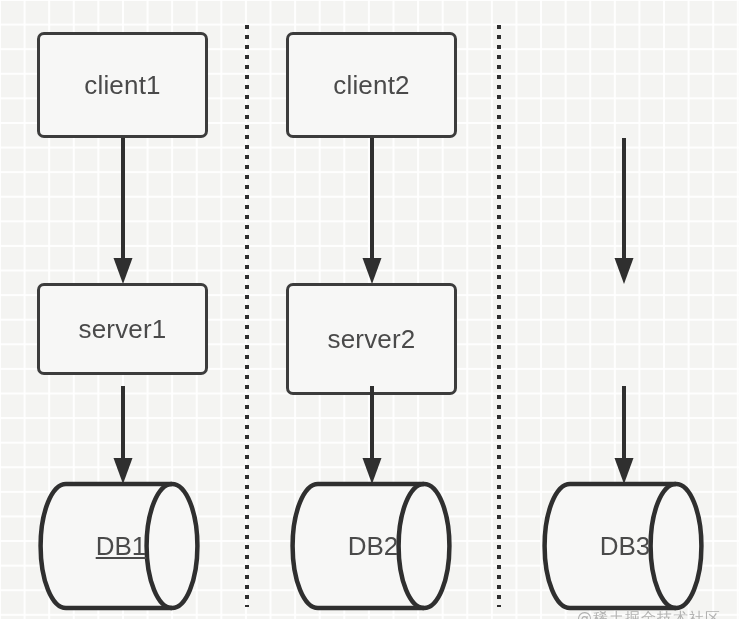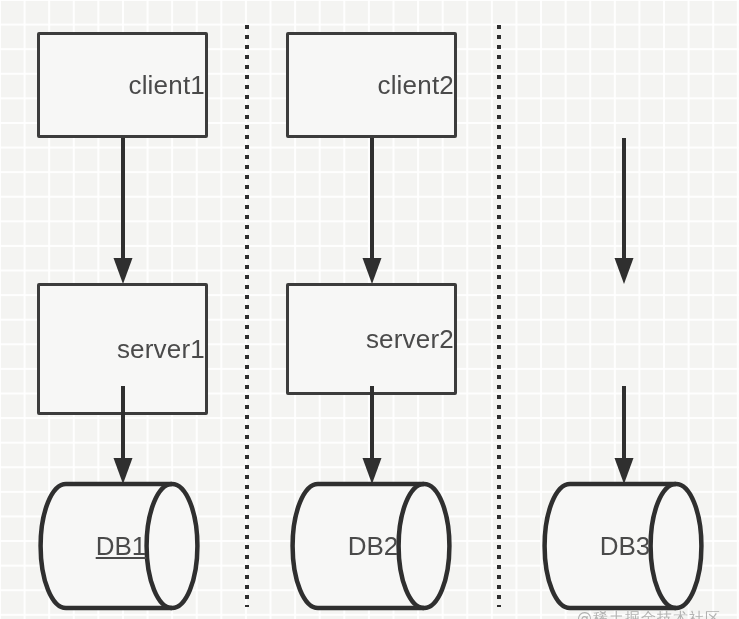--- a/index.html
+++ b/index.html
@@ -20,24 +20,24 @@
     background-position: -1px -1px, -1px -1px;
     font-family: "Liberation Sans", "DejaVu Sans", sans-serif;
   }
 
   
   .node-box {
     position: absolute;
     box-sizing: border-box;
     background: #f7f7f6;
     border: 3px solid #3c3c3c;
-    border-radius: 2px;
+    border-radius: 7px;
     display: flex;
     align-items: center;
-    justify-content: flex-end;
+    justify-content: center;
   }
   .node-box .node-label {
     font-size: 26px;
     color: #4a4a4a;
     letter-spacing: 0.2px;
     line-height: 1;
     white-space: nowrap;
   }
 
   
@@ -92,21 +92,21 @@
     <span class="node-label">client1</span>
   </div>
 
   <div class="arrow" style="left:112px; top:138px; width:22px; height:146px;">
     <svg width="22" height="146" viewBox="0 0 22 146">
       <line x1="11" y1="0" x2="11" y2="124" stroke="#2f2f2f" stroke-width="4"></line>
       <polygon points="11,146 1.5,120 20.5,120" fill="#2f2f2f"></polygon>
     </svg>
   </div>
 
-  <div class="node-box" style="left:37px;  top:283px; width:171px; height:132px;">
+  <div class="node-box" style="left:37px;  top:283px; width:171px; height:92px;">
     <span class="node-label">server1</span>
   </div>
 
   <div class="arrow" style="left:112px; top:386px; width:22px; height:98px;">
     <svg width="22" height="98" viewBox="0 0 22 98">
       <line x1="11" y1="0" x2="11" y2="76" stroke="#2f2f2f" stroke-width="4"></line>
       <polygon points="11,98 1.5,72 20.5,72" fill="#2f2f2f"></polygon>
     </svg>
   </div>
 

